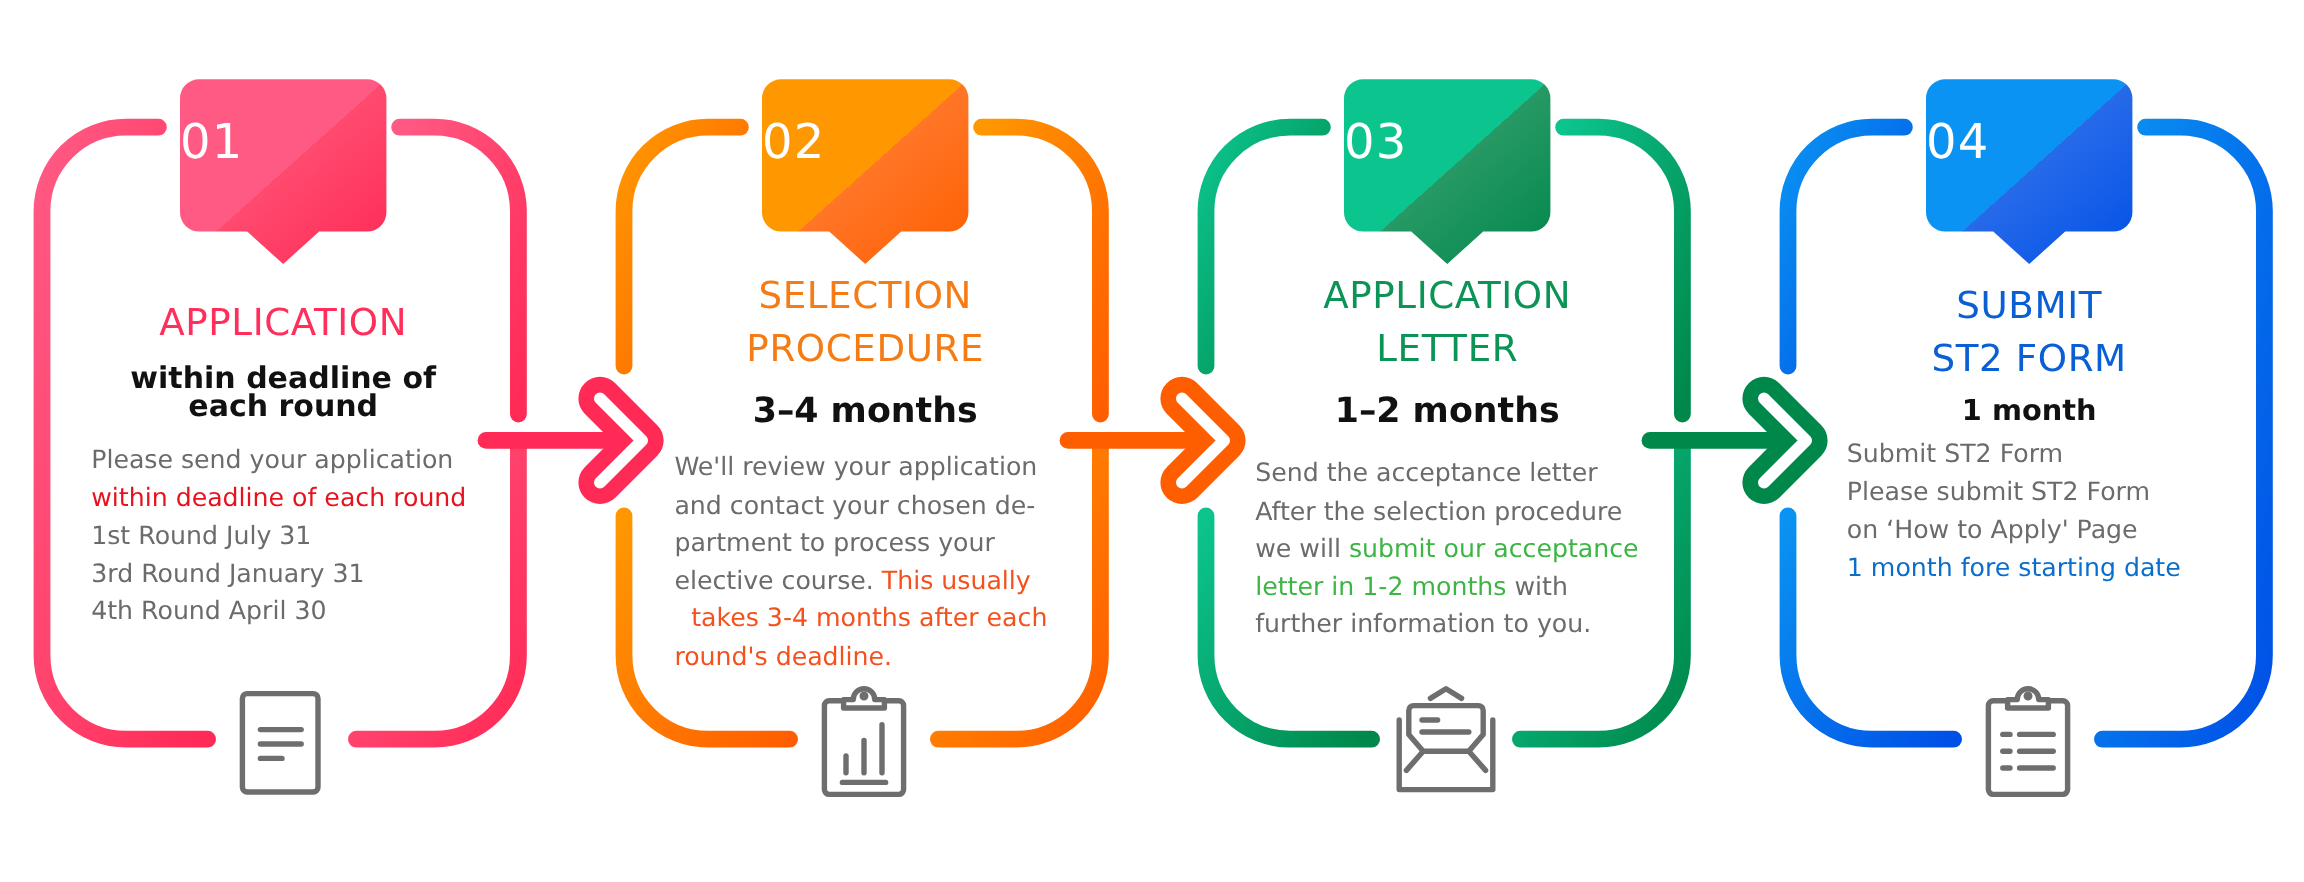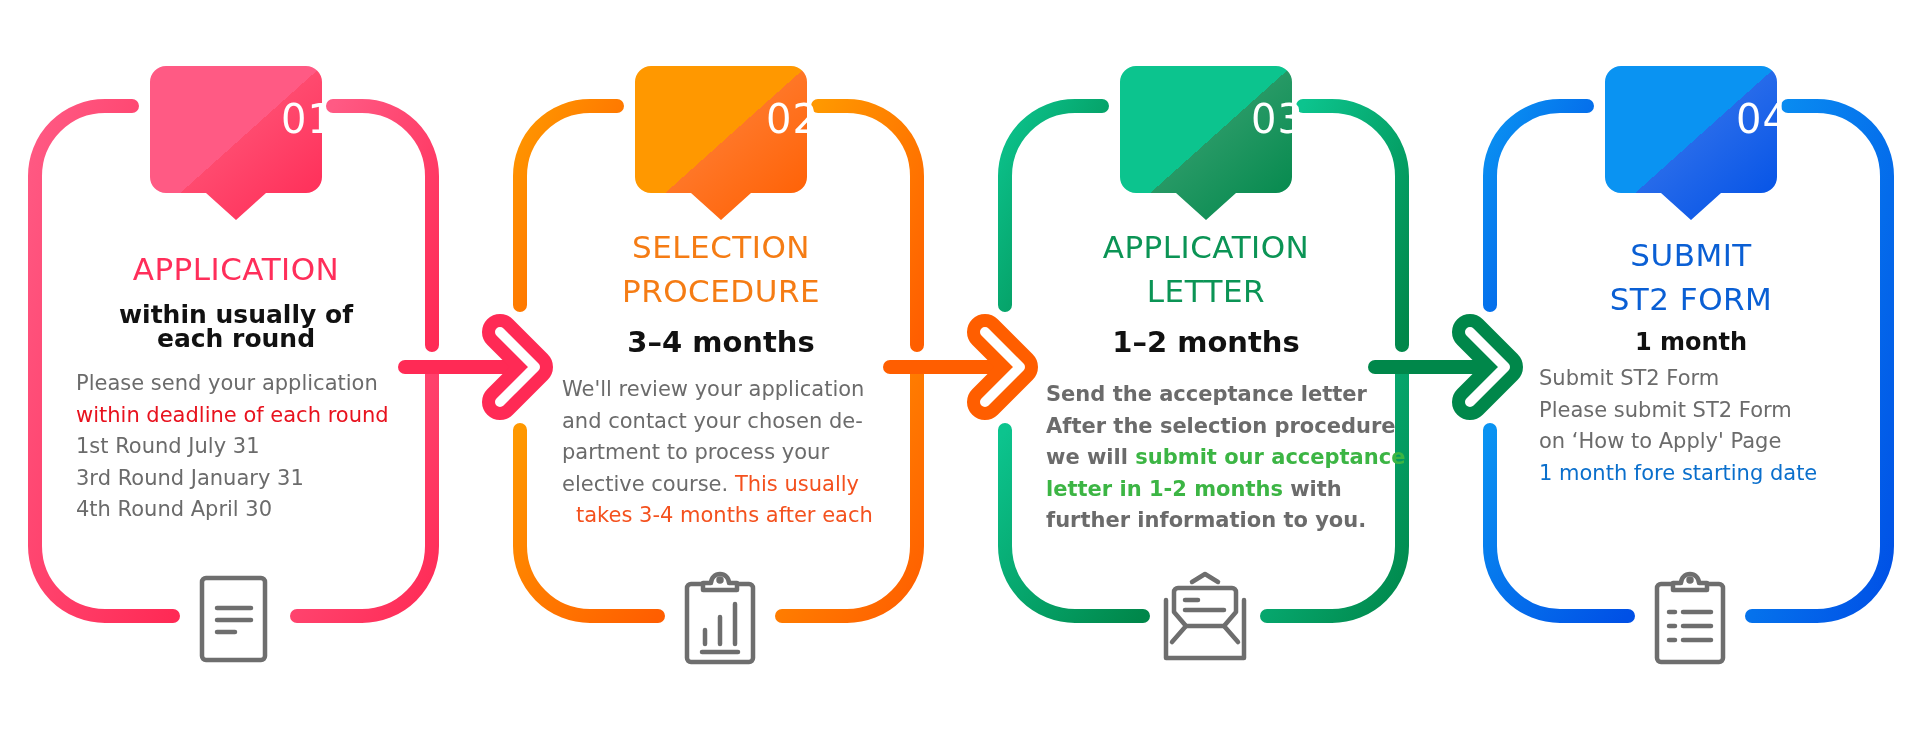--- a/index.html
+++ b/index.html
@@ -1,22 +1,22 @@
 <!DOCTYPE html>
 <html><head>
 <meta charset="utf-8">
 <style>
   html, body { margin:0; padding:0; background:#ffffff; }
   body { width:1920px; height:735px; position:relative; overflow:hidden;
          font-family:"DejaVu Sans","Liberation Sans",sans-serif; }
   #stage { position:absolute; left:0; top:0; width:1920px; height:735px; }
   .card { position:absolute; top:0; width:485px; height:735px; }
   .card svg.frame { position:absolute; left:0; top:0; width:485px; height:735px; overflow:visible; }
-  .badge-num { position:absolute; top:96px; width:172px; text-align:right;
-               color:#fff; font-size:40px; font-family:"DejaVu Sans",sans-serif; letter-spacing:1px;padding-left:12px; }
+  .badge-num { position:absolute; top:96px; width:172px; text-align:left;
+               color:#fff; font-size:40px; font-family:"DejaVu Sans",sans-serif; letter-spacing:1px; }
   .title { position:absolute; width:420px; text-align:center; font-size:31px;
            font-family:"DejaVu Sans",sans-serif; line-height:44px; letter-spacing:0.5px; }
   .subtitle { position:absolute; width:420px; text-align:center; color:#111;
               font-family:"DejaVu Sans",sans-serif; font-weight:bold; }
   .body { position:absolute; font-family:"DejaVu Sans","Liberation Sans",sans-serif;
           font-size:21px; line-height:31.5px; color:#6b6b6b; white-space:nowrap; }
   .line { display:block; }
   .bottom-icon { position:absolute; }
 </style>
 </head>
@@ -45,21 +45,21 @@
           <path d="M500 332 L535 367 L500 402" fill="none" stroke="#ff2a55" stroke-width="36" stroke-linecap="round" stroke-linejoin="round"></path>
           <path d="M500 332 L535 367 L500 402" fill="none" stroke="#ffffff" stroke-width="10" stroke-linecap="round" stroke-linejoin="round"></path>
         </g>
         <path d="M166 66 H306 a16 16 0 0 1 16 16 V177 a16 16 0 0 1 -16 16 H266 L236 220 L206 193 H166 a16 16 0 0 1 -16 -16 V82 a16 16 0 0 1 16 -16 Z" fill="url(#b0)"></path>
       </svg>
       <div class="badge-num" style="left: 150px;">01</div>
       <div class="title" style="left: 26px; top: 247px; color: rgb(255, 46, 90);">
         <span class="line">APPLICATION</span>
       </div>
       <div class="subtitle" style="left: 26px; top: 303px; font-size: 25px; line-height: 24px;">
-        <span class="line">within usually of</span>
+        <span class="line">within deadline of</span>
         <span class="line">each round</span>
       </div>
       <div class="body" style="left: 76px; top: 368px;">
         <span class="line"><span>Please send your application</span></span>
         <span class="line"><span style="color: rgb(232, 18, 30);">within deadline of each round</span></span>
         <span class="line"><span>1st Round July 31</span></span>
         <span class="line"><span>3rd Round January 31</span></span>
         <span class="line"><span>4th Round April 30</span></span>
       </div>
       <div class="bottom-icon" style="left: 190px; top: 570px;"><svg width="90" height="100" viewBox="0 0 90 100">
@@ -103,20 +103,21 @@
       </div>
       <div class="subtitle" style="left: 26px; top: 322px; font-size: 29px; line-height: 40px; text-align: center;">
         <span class="line">3–4  months</span>
       </div>
       <div class="body" style="left: 77px; top: 374px;">
         <span class="line"><span>We'll review your application</span></span>
         <span class="line"><span>and contact your chosen de-</span></span>
         <span class="line"><span>partment to process your</span></span>
         <span class="line"><span>elective course. </span><span style="color: rgb(244, 81, 30);">This usually</span></span>
         <span class="line"><span style="color: rgb(244, 81, 30); margin-left: 14px;">takes 3-4 months after each</span></span>
+        <span class="line"><span style="color: rgb(244, 81, 30);">round's deadline.</span></span>
       </div>
       <div class="bottom-icon" style="left: 190px; top: 570px;"><svg width="90" height="100" viewBox="0 0 90 100">
           <g fill="none" stroke="#6e6e6e" stroke-width="4.5" stroke-linecap="round" stroke-linejoin="round">
             <path d="M28 14 H16 a4 4 0 0 0 -4 4 V88 a4 4 0 0 0 4 4 H74 a4 4 0 0 0 4 -4 V18 a4 4 0 0 0 -4 -4 H62"></path>
             <path d="M28 20 V13 H36 a9 9 0 0 1 18 0 H62 V20 Z"></path>
             <circle cx="45" cy="10" r="1.5" fill="#6e6e6e"></circle>
             <line x1="30" y1="60" x2="30" y2="74"></line>
             <line x1="45" y1="47" x2="45" y2="74"></line>
             <line x1="60" y1="34" x2="60" y2="74"></line>
             <line x1="27" y1="82" x2="63" y2="82"></line>
@@ -149,21 +150,21 @@
         <path d="M166 66 H306 a16 16 0 0 1 16 16 V177 a16 16 0 0 1 -16 16 H266 L236 220 L206 193 H166 a16 16 0 0 1 -16 -16 V82 a16 16 0 0 1 16 -16 Z" fill="url(#b2)"></path>
       </svg>
       <div class="badge-num" style="left: 150px;">03</div>
       <div class="title" style="left: 26px; top: 225px; color: rgb(11, 148, 85);">
         <span class="line">APPLICATION</span>
         <span class="line">LETTER</span>
       </div>
       <div class="subtitle" style="left: 26px; top: 322px; font-size: 29px; line-height: 40px;">
         <span class="line">1–2 months</span>
       </div>
-      <div class="body" style="left: 76px; top: 379px; font-weight: bold;">
+      <div class="body" style="left: 76px; top: 379px;">
         <span class="line"><span>Send the acceptance letter</span></span>
         <span class="line"><span>After the selection procedure</span></span>
         <span class="line"><span>we will </span><span style="color: rgb(60, 181, 68);">submit our acceptance</span></span>
         <span class="line"><span style="color: rgb(60, 181, 68);">letter in 1-2 months</span><span> with</span></span>
         <span class="line"><span>further information to you.</span></span>
       </div>
       <div class="bottom-icon" style="left: 190px; top: 570px;"><svg width="90" height="100" viewBox="0 0 90 100">
           <g fill="none" stroke="#6e6e6e" stroke-width="4.5" stroke-linecap="round" stroke-linejoin="round">
             <path d="M32 12 L45 4 L58 12"></path>
             <path d="M6 30 V88 H84 V30"></path>

